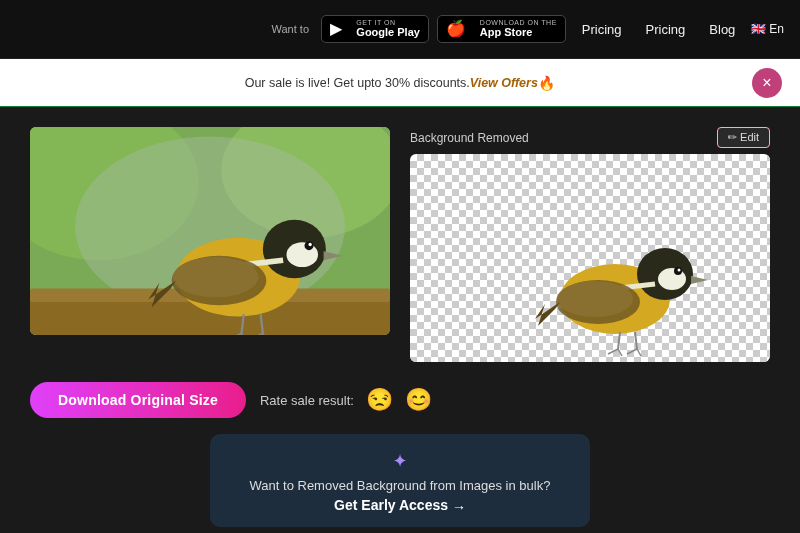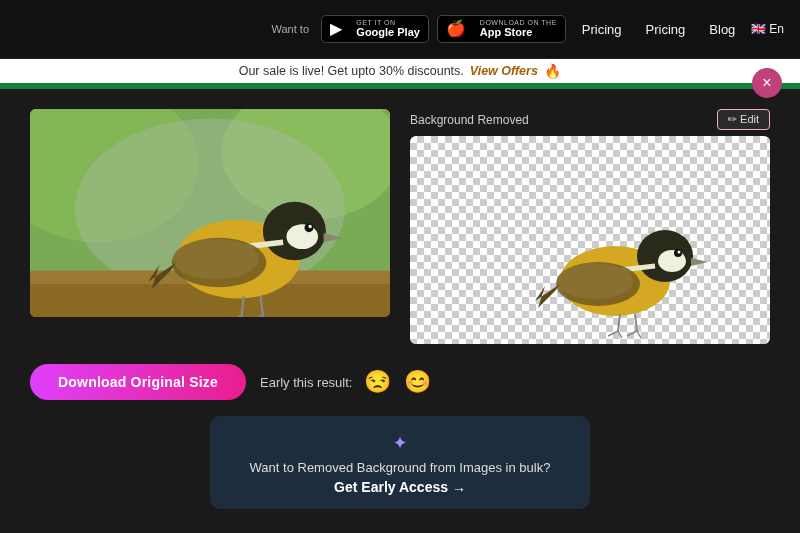--- a/index.html
+++ b/index.html
@@ -74,28 +74,27 @@
       color: #eee;
       font-size: 12px;
       cursor: pointer;
       background: none;
       border: none;
     }
 
     
     .promo-banner {
       background: #fff;
-      height: 30px;
+      height: 48px;
       display: flex;
       align-items: center;
       justify-content: center;
       font-size: 12.5px;
       color: #333;
-      gap: 6px;
-      border-bottom: 6px solid #15803d;
+      border-bottom: 1px solid #15803d;
     }
     .promo-link {
       color: #a16207;
       font-weight: 600;
       text-decoration: none;
       cursor: pointer;
       font-style: italic;
     }
     .promo-emoji {
       font-size: 14px;
@@ -382,21 +381,21 @@
           </svg>
         </div>
       </div>
     </div>
   </div>
 
   <div class="download-section">
     <button class="download-btn">Download Original Size</button>
 
     <div class="rating-row">
-      <span>Early this result:</span>
+      <span>Rate sale result:</span>
       <button class="emoji-btn">😒</button>
       <button class="emoji-btn">😊</button>
     </div>
   </div>
 
   <div class="bulk-card">
     <div class="bulk-icon">✦</div>
     <div class="bulk-title">Want to Removed Background from Images in bulk?</div>
     <div class="bulk-cta">
       <span>Get Early Access →</span>

